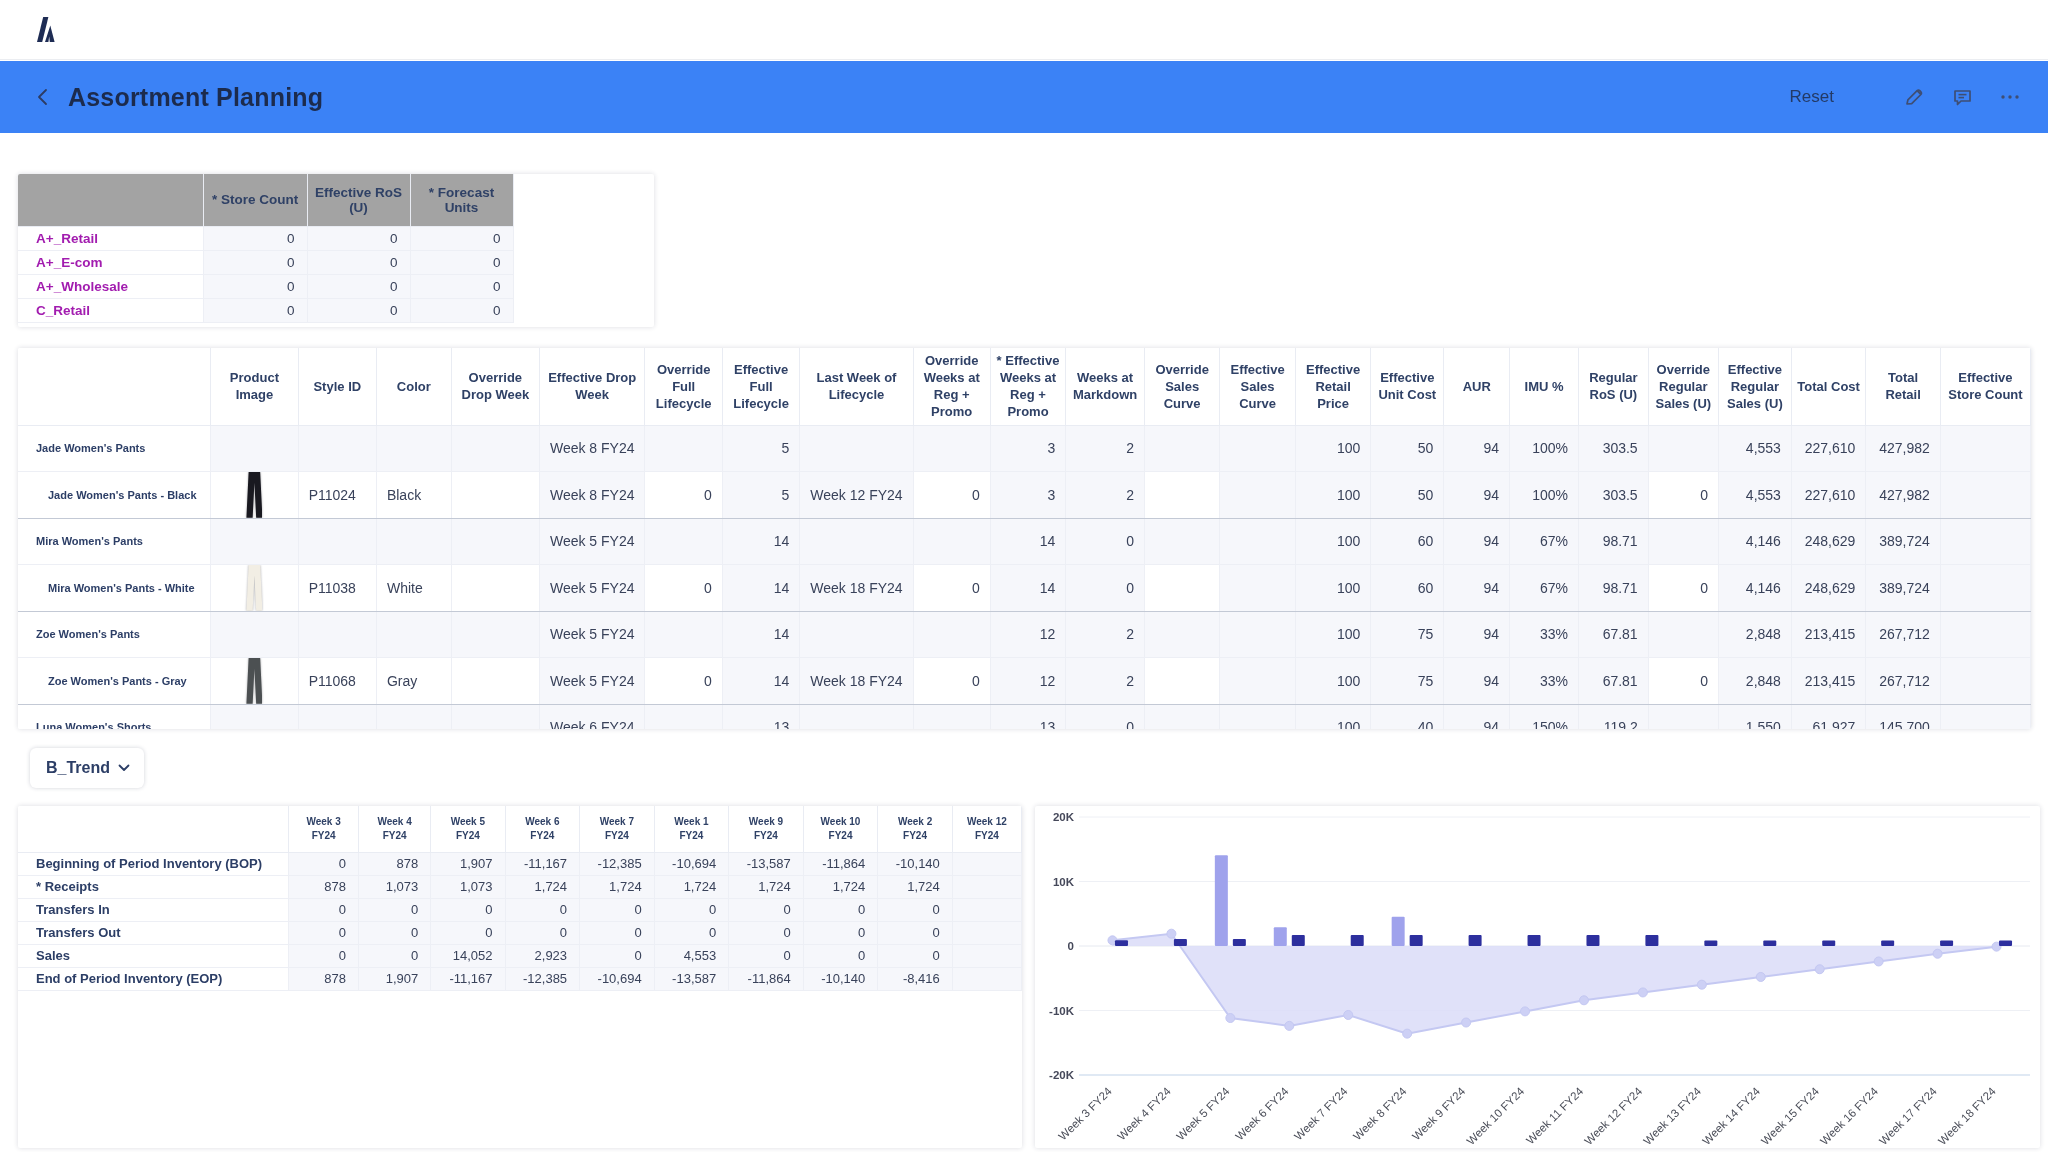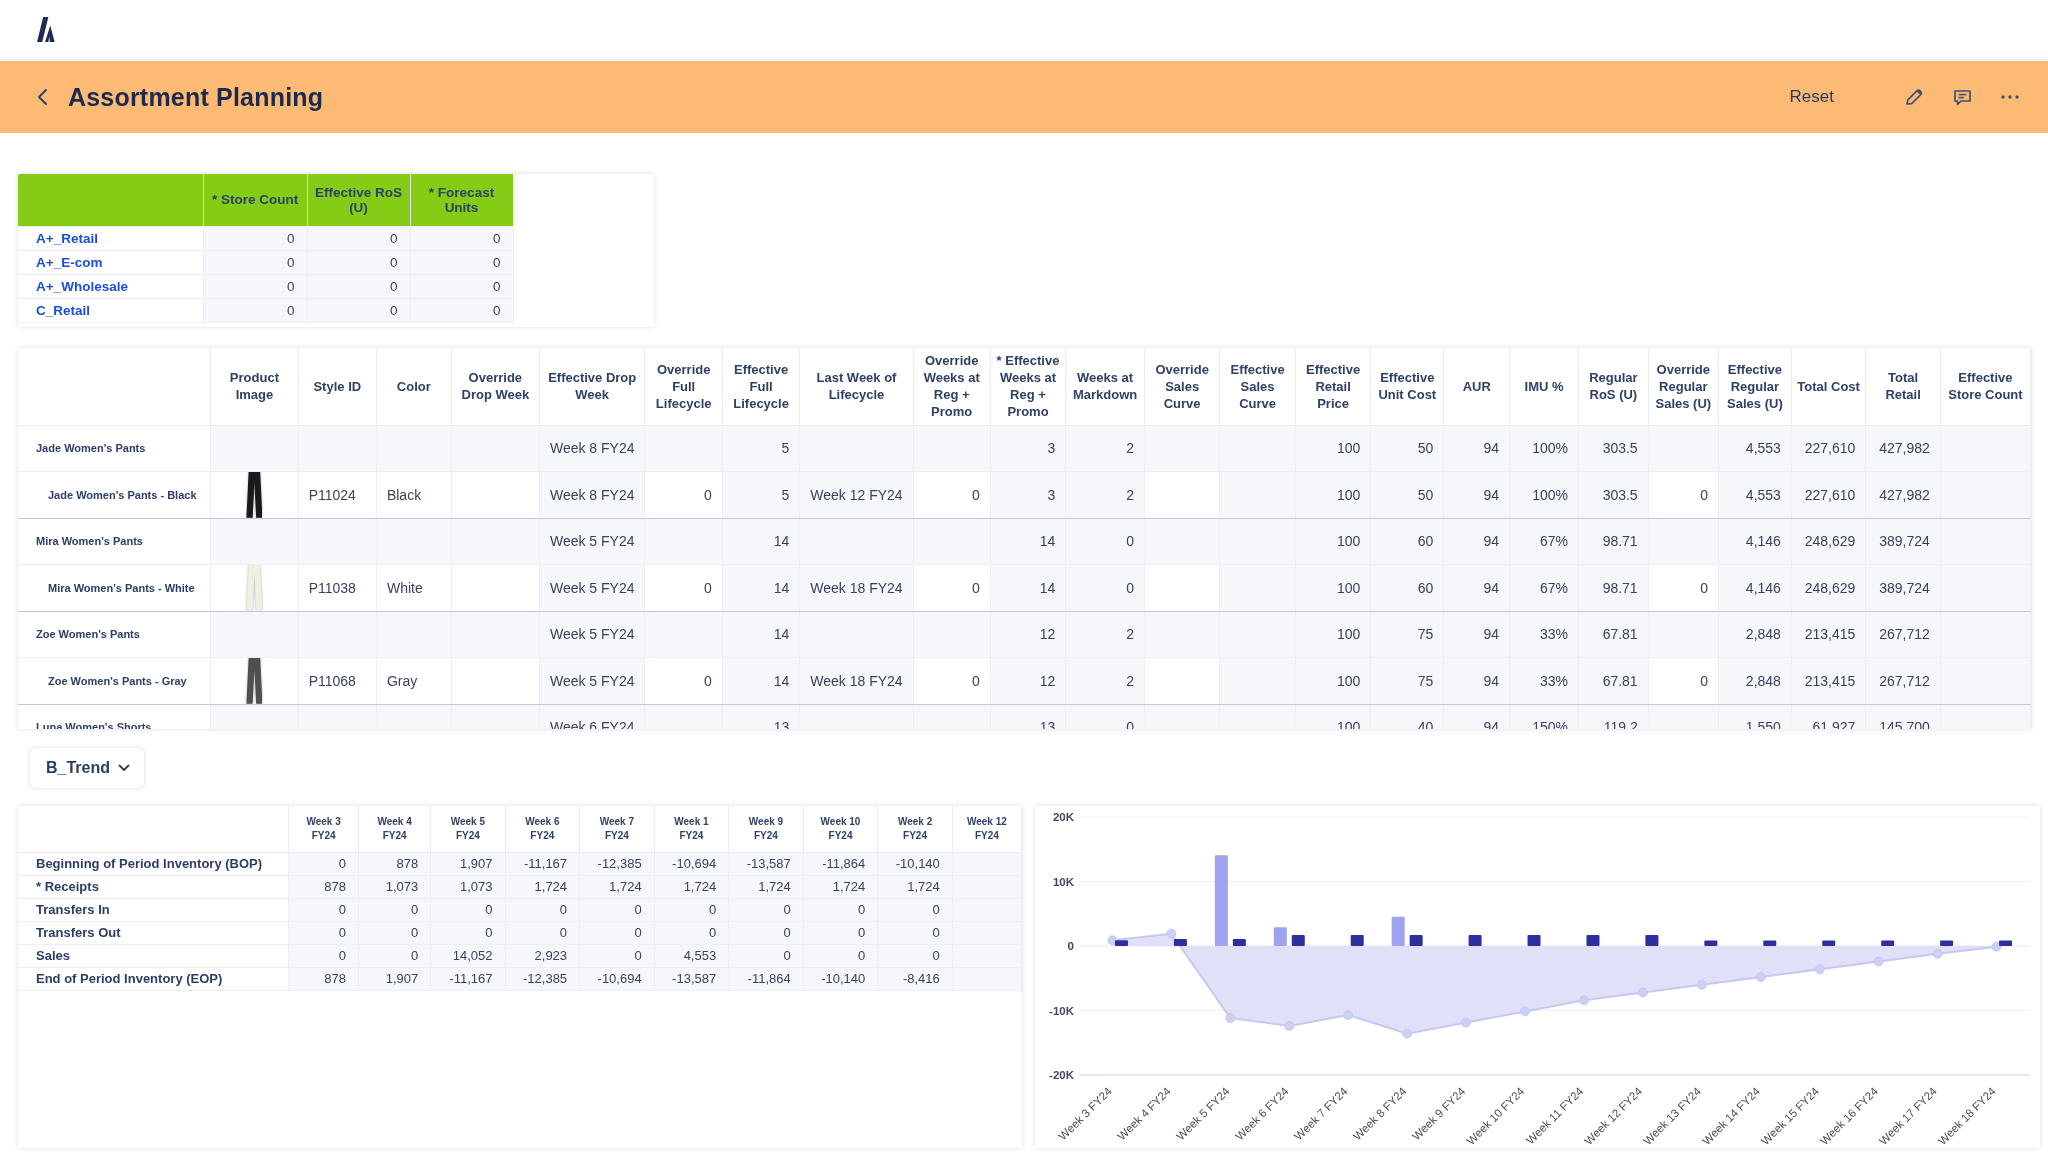--- a/index.html
+++ b/index.html
@@ -3,21 +3,21 @@
 <meta charset="utf-8">
 <style>
   html,body{margin:0;padding:0;}
   body{
     width:2048px;height:1152px;position:relative;overflow:hidden;
     background:#ffffff;font-family:"Liberation Sans",sans-serif;color:#39425a;
   }
   
   .topbar{position:absolute;top:0;left:0;width:2048px;height:60px;background:#fff;
     border-bottom:1px solid #ebedf1;display:flex;align-items:center;padding-left:30px;box-sizing:border-box;}
-  .pagehead{position:absolute;top:61px;left:0;width:2048px;height:72px;background:#fdba74;
+  .pagehead{position:absolute;top:61px;left:0;width:2048px;height:72px;background:#3b82f6;
     display:flex;align-items:center;padding:0 26px 0 34px;box-sizing:border-box;}
   .title{font-size:25px;font-weight:700;color:#1c2b4d;margin-left:14px;letter-spacing:.2px;}
   .spacer{flex:1}
   .reset{font-size:17px;font-weight:400;color:#233a66;margin-right:44px;cursor:pointer;}
   .iconbtn{width:24px;height:24px;margin-left:24px;cursor:pointer;display:flex;align-items:center;justify-content:center;}
   
   .card{position:absolute;background:#fff;box-shadow:0 0 5px rgba(30,40,70,.16);border-radius:2px;overflow:hidden;}
   #mini-card{left:18px;top:174px;width:636px;height:153px;}
   #grid-card{left:18px;top:348px;width:2013px;height:381px;}
   #weeks-card{left:18px;top:806px;width:1004px;height:342px;}
@@ -35,24 +35,24 @@
   .grid th.h{font-size:13px;font-weight:700;color:#2f4166;text-align:center;vertical-align:middle;
     white-space:normal;line-height:1.32;border:1px solid #e9ecf3;border-top:none;background:#fff;padding:4px 3px;height:60px;}
   .grid th.h:first-child{border-left:none;}
   .grid td{font-size:14px;color:#39425a;border:1px solid #edeff5;height:46px;padding:0 10px;}
   .grid th.rowlabel{font-size:11px;font-weight:700;color:#2c3e66;text-align:left;padding:0 6px 0 18px;
     background:#fff;border:1px solid #edeff5;border-left:none;white-space:nowrap;}
   .grid tr.child th.rowlabel{padding-left:30px;}
   .grid tr.group-end td,.grid tr.group-end th{border-bottom:1px solid #c3c9d5;}
   
   .mini th.h{font-size:13.5px;font-weight:700;color:#2f4166;text-align:center;vertical-align:middle;
-    border:1px solid #e9ecf3;border-top:none;background:#84cc16;height:52px;white-space:normal;}
+    border:1px solid #e9ecf3;border-top:none;background:#a3a3a3;height:52px;white-space:normal;}
   .mini th.h:first-child{border-left:none;}
   .mini td{font-size:13.5px;color:#39425a;border:1px solid #edeff5;height:24px;padding:0 12px;}
-  .mini th.rowlabel{font-size:13.5px;font-weight:700;color:#1d4ed8;text-align:left;padding:0 6px 0 18px;
+  .mini th.rowlabel{font-size:13.5px;font-weight:700;color:#a21caf;text-align:left;padding:0 6px 0 18px;
     background:#fff;border:1px solid #edeff5;border-left:none;}
   
   .wks th.h{font-size:10px;font-weight:700;color:#2f4166;text-align:center;vertical-align:middle;
     border:1px solid #e9ecf3;border-top:none;background:#fff;height:46px;line-height:1.35;}
   .wks th.h:first-child{border-left:none;}
   .wks td{font-size:13px;color:#39425a;border:1px solid #edeff5;height:23px;padding:0 12px;}
   .wks th.rowlabel{font-size:13px;font-weight:700;color:#2c3e66;text-align:left;padding:0 6px 0 18px;
     background:#fff;border:1px solid #edeff5;border-left:none;}
   
   .pants-wrap{width:16px;margin:0 auto;filter:drop-shadow(0 0 1px rgba(90,90,95,.5));}

